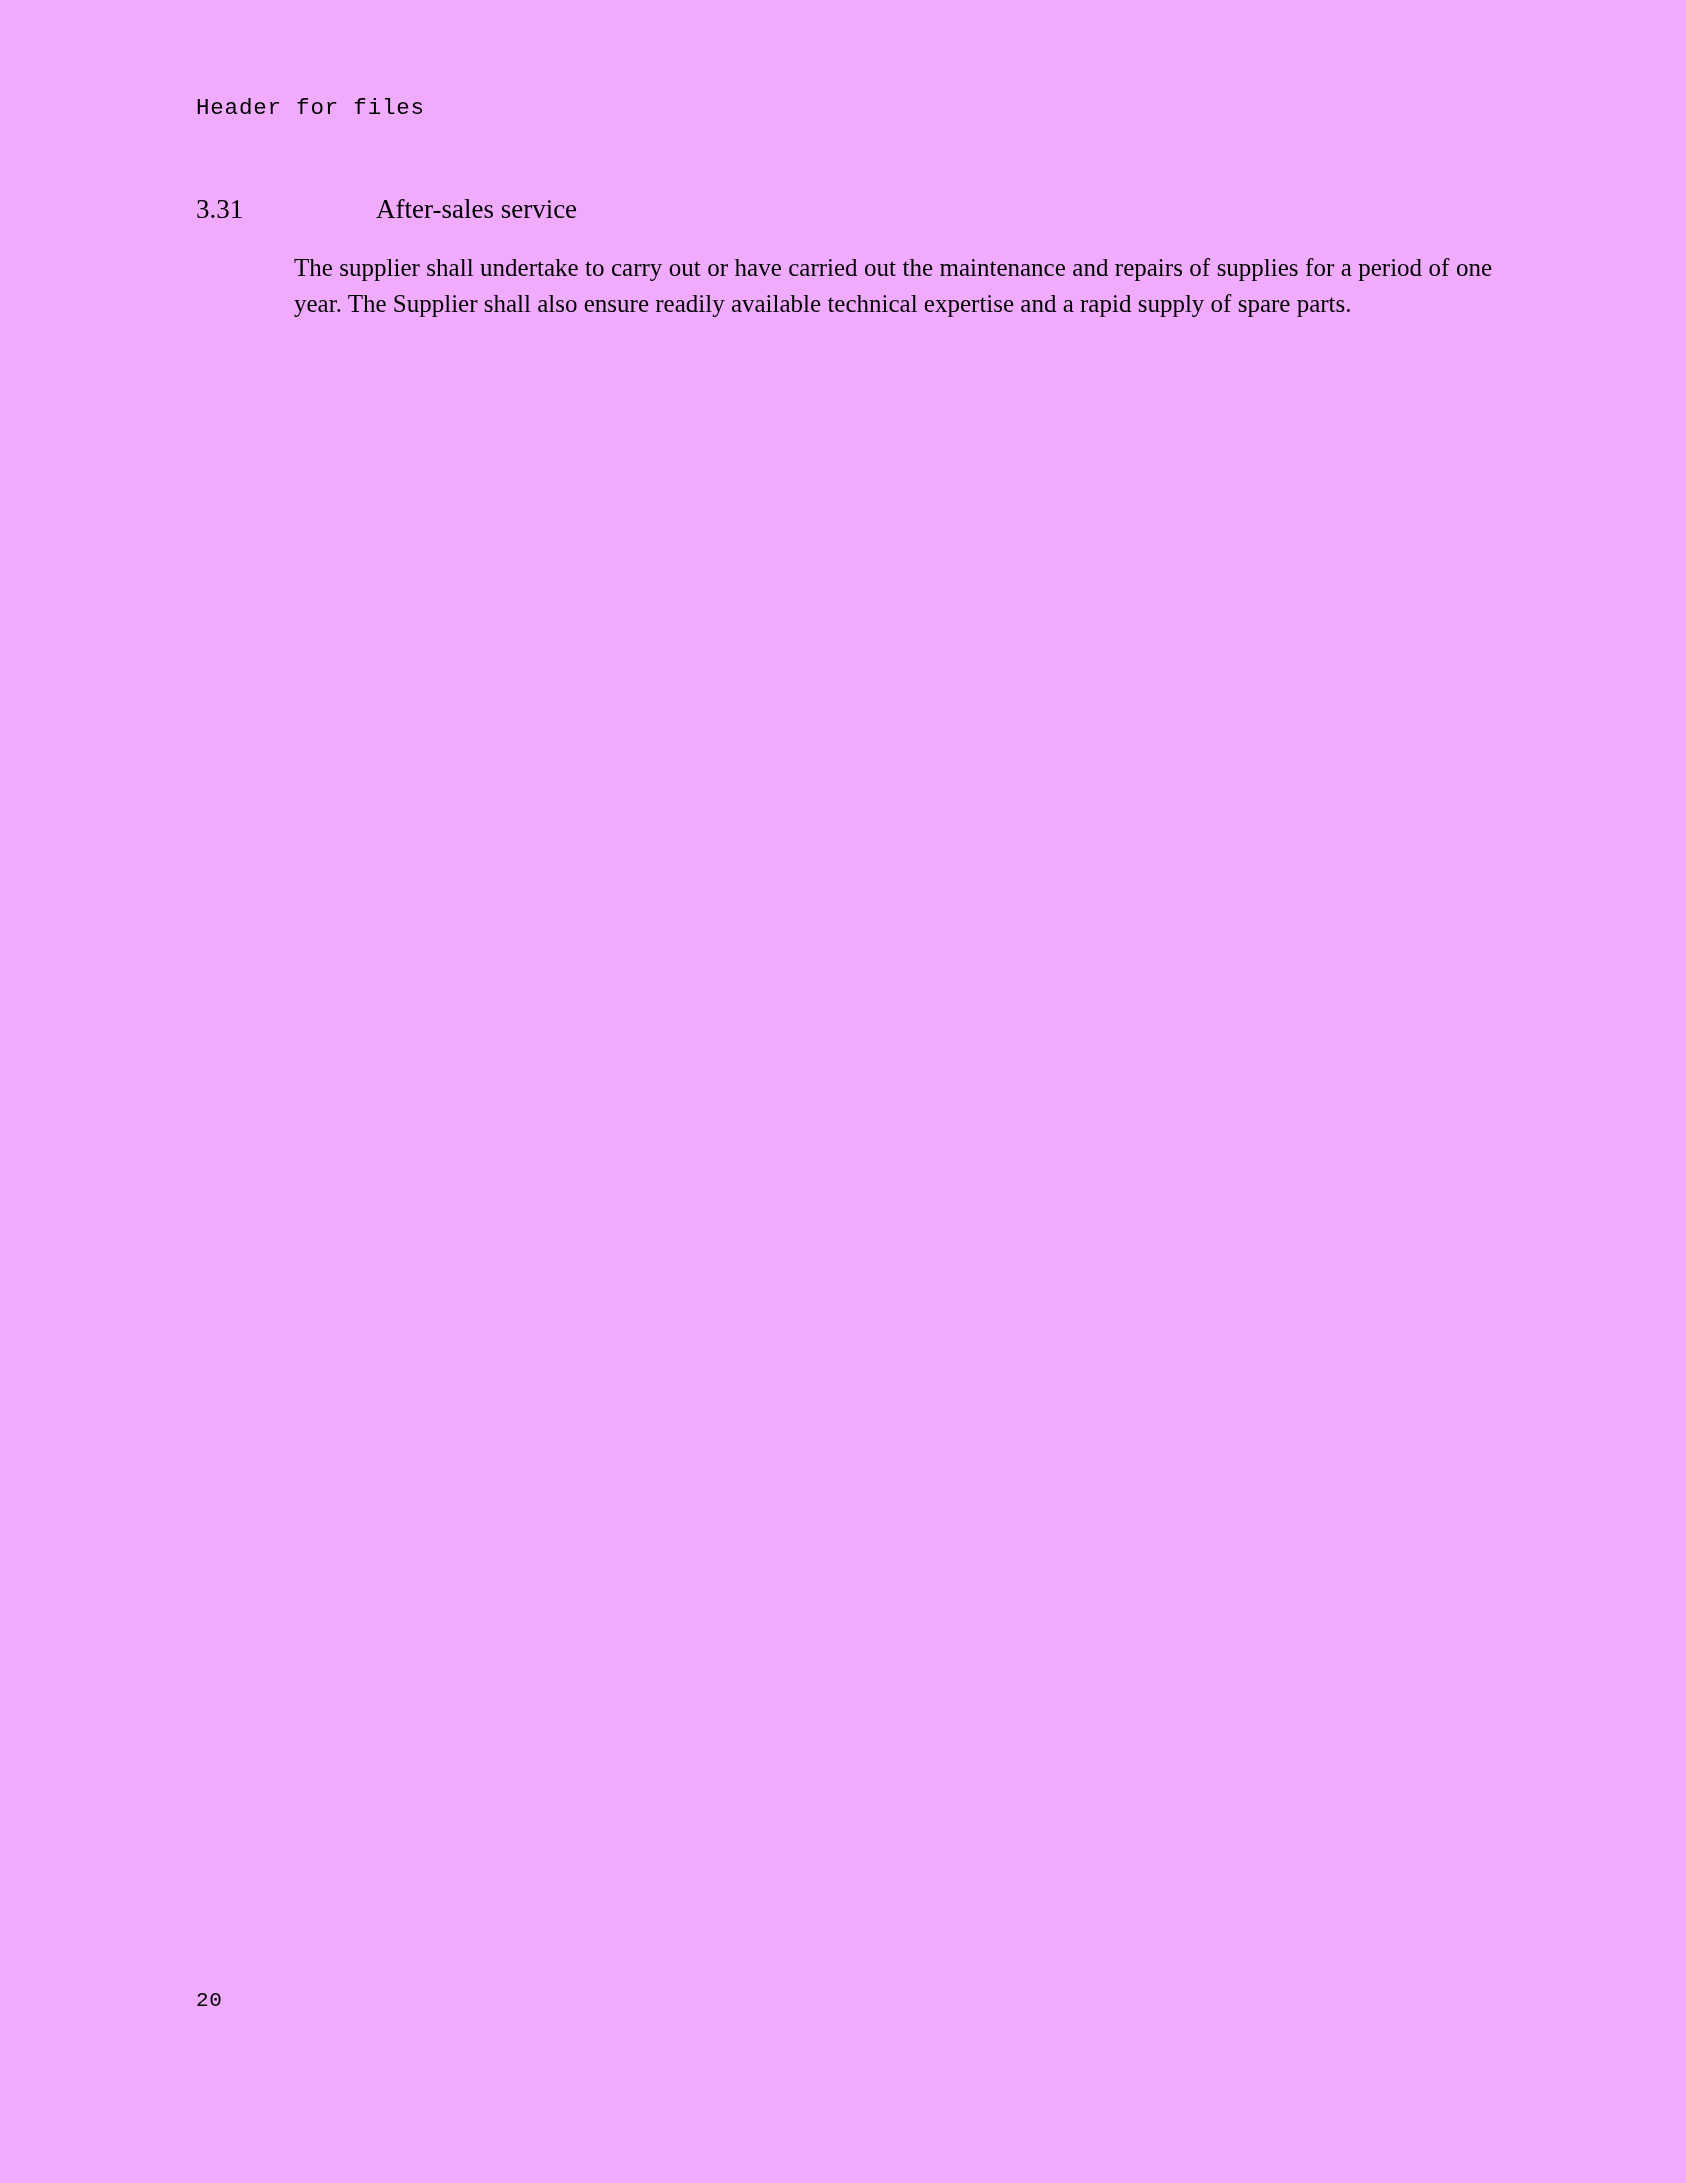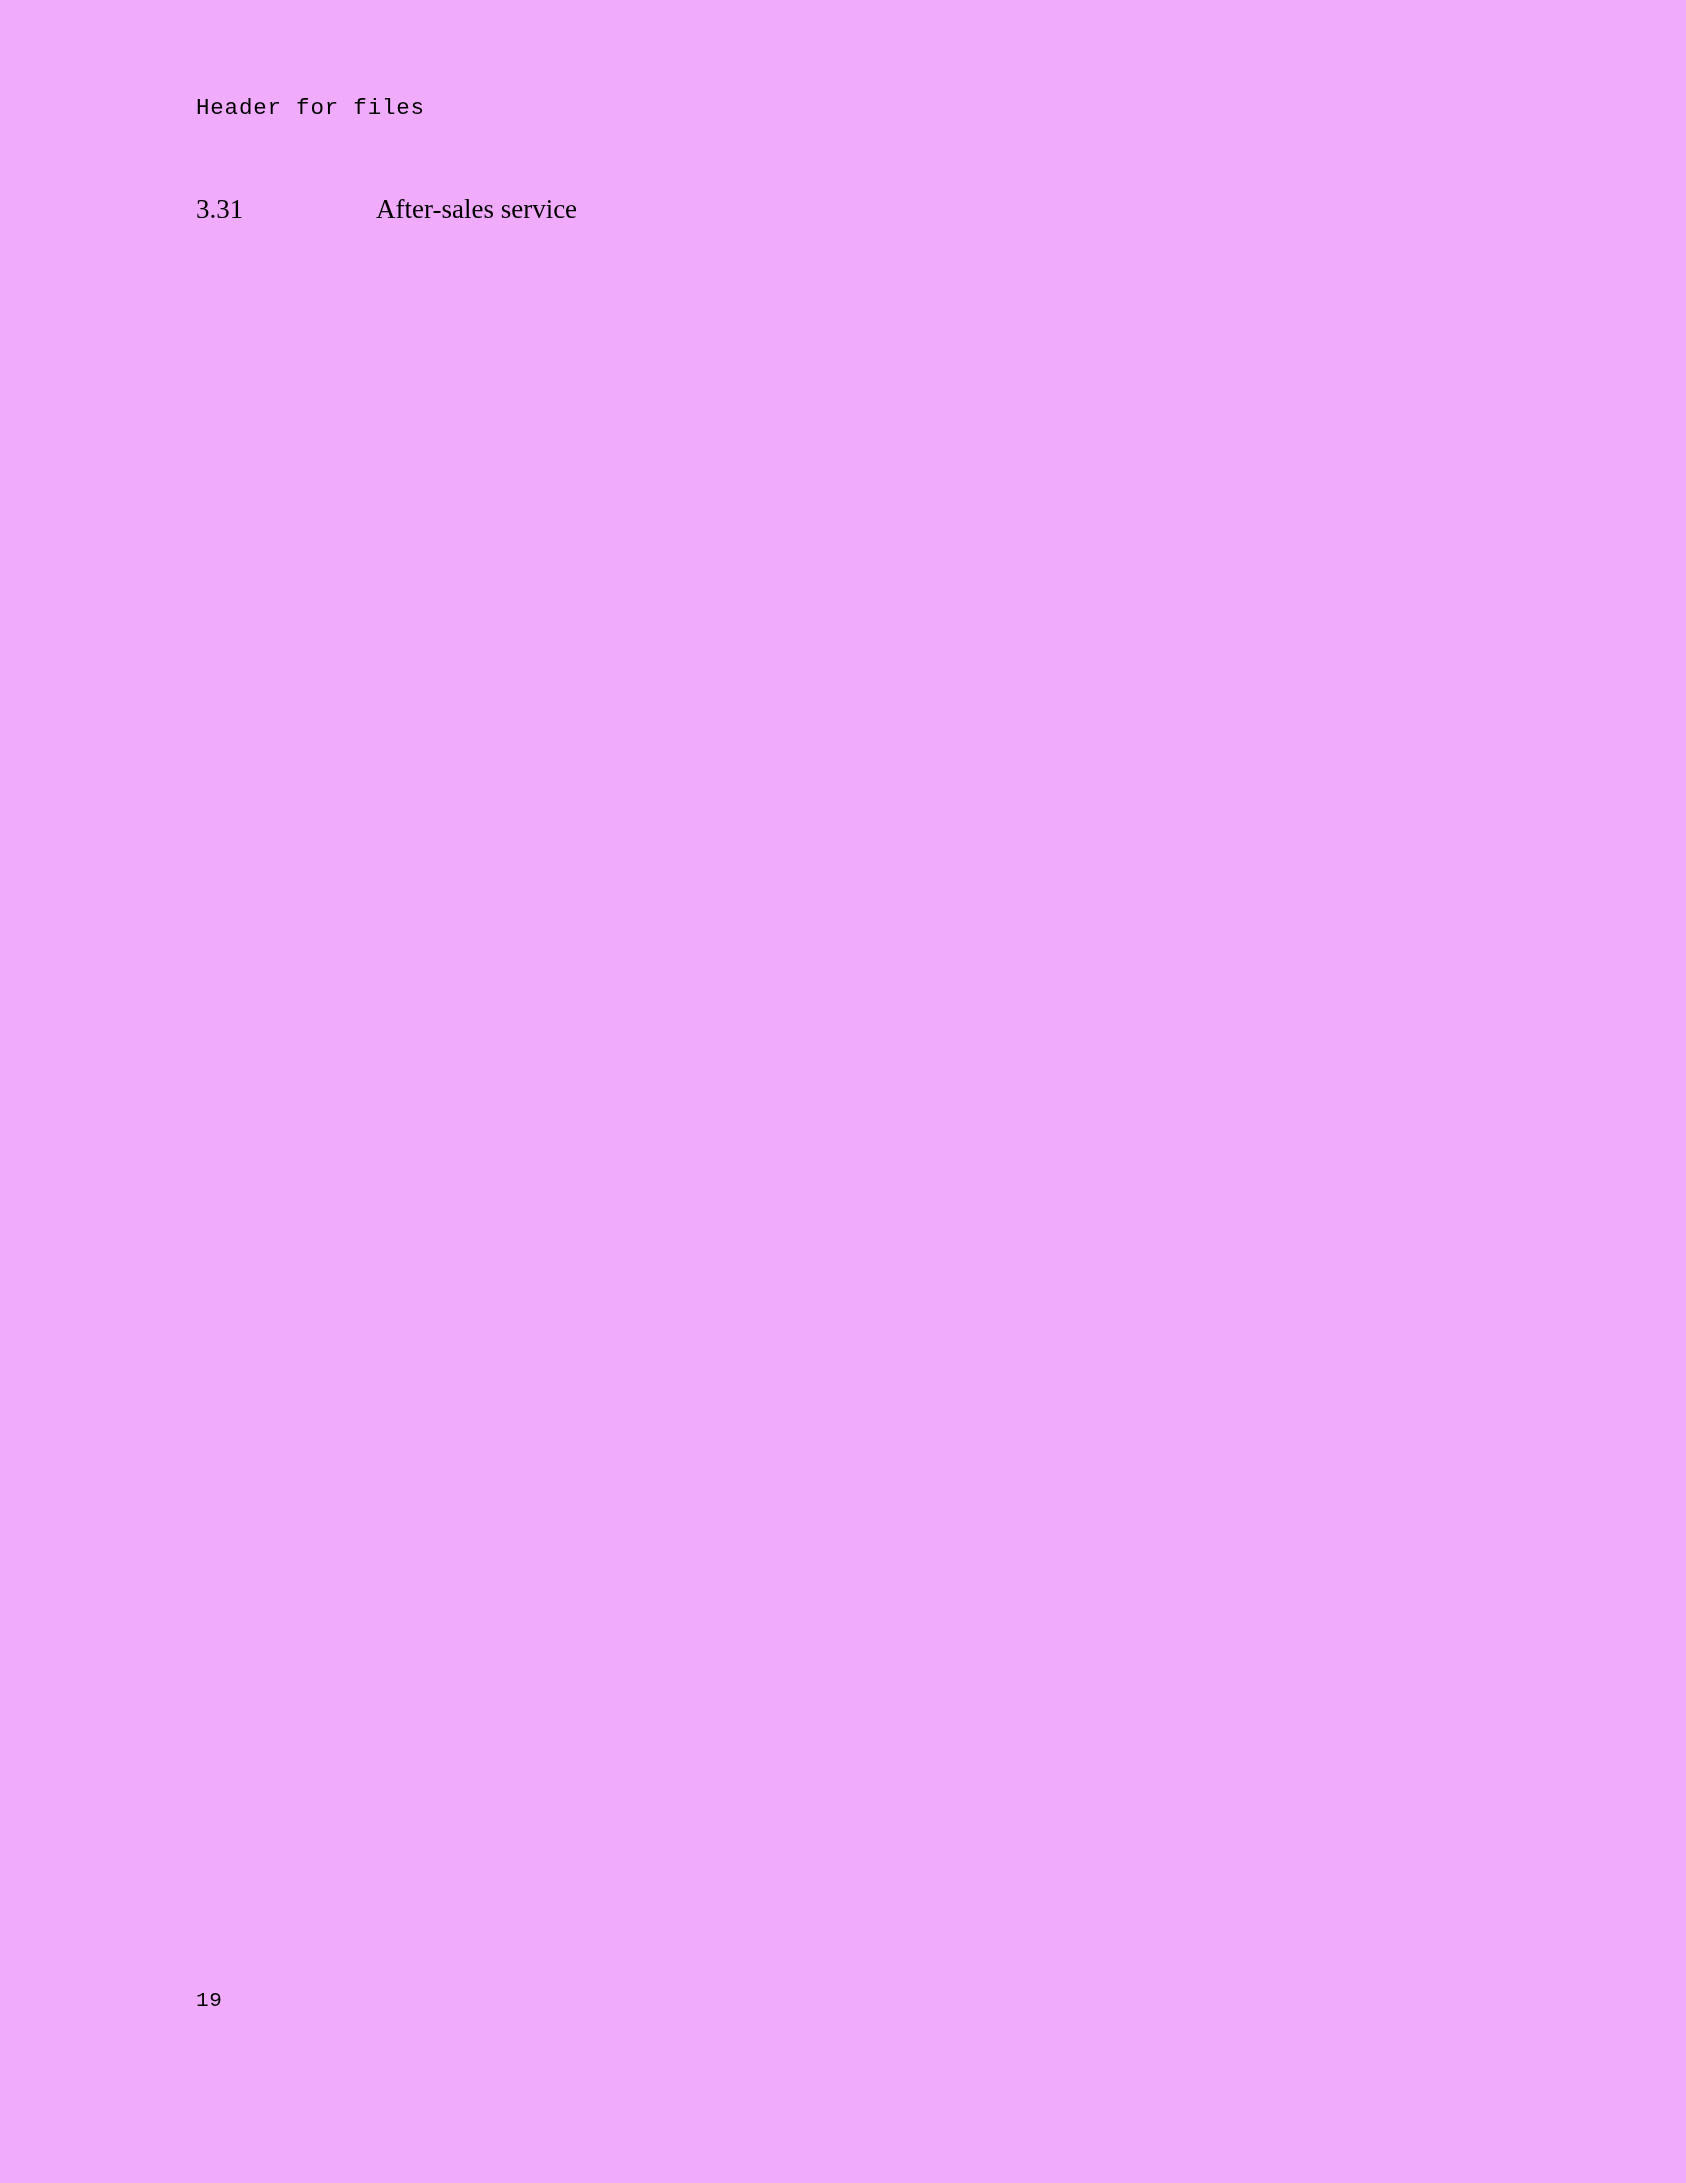--- a/index.html
+++ b/index.html
@@ -79,17 +79,18 @@
 <body>
 
 <div class="page">
 
   <div class="header-text">Header for files</div>
 
   <div class="section-row">
     <span class="section-number">3.31</span><span class="section-title">After-sales service</span>
   </div>
 
+  <div class="body-paragraph">The supplier shall undertake to carry out or have carried out the maintenance and repairs of supplies for a period of one year. The Supplier shall also ensure readily available technical expertise and a rapid supply of spare parts.</div>
 
-  <div class="page-number">19</div>
+  <div class="page-number">20</div>
 
 </div>
 
 
 </body></html>

